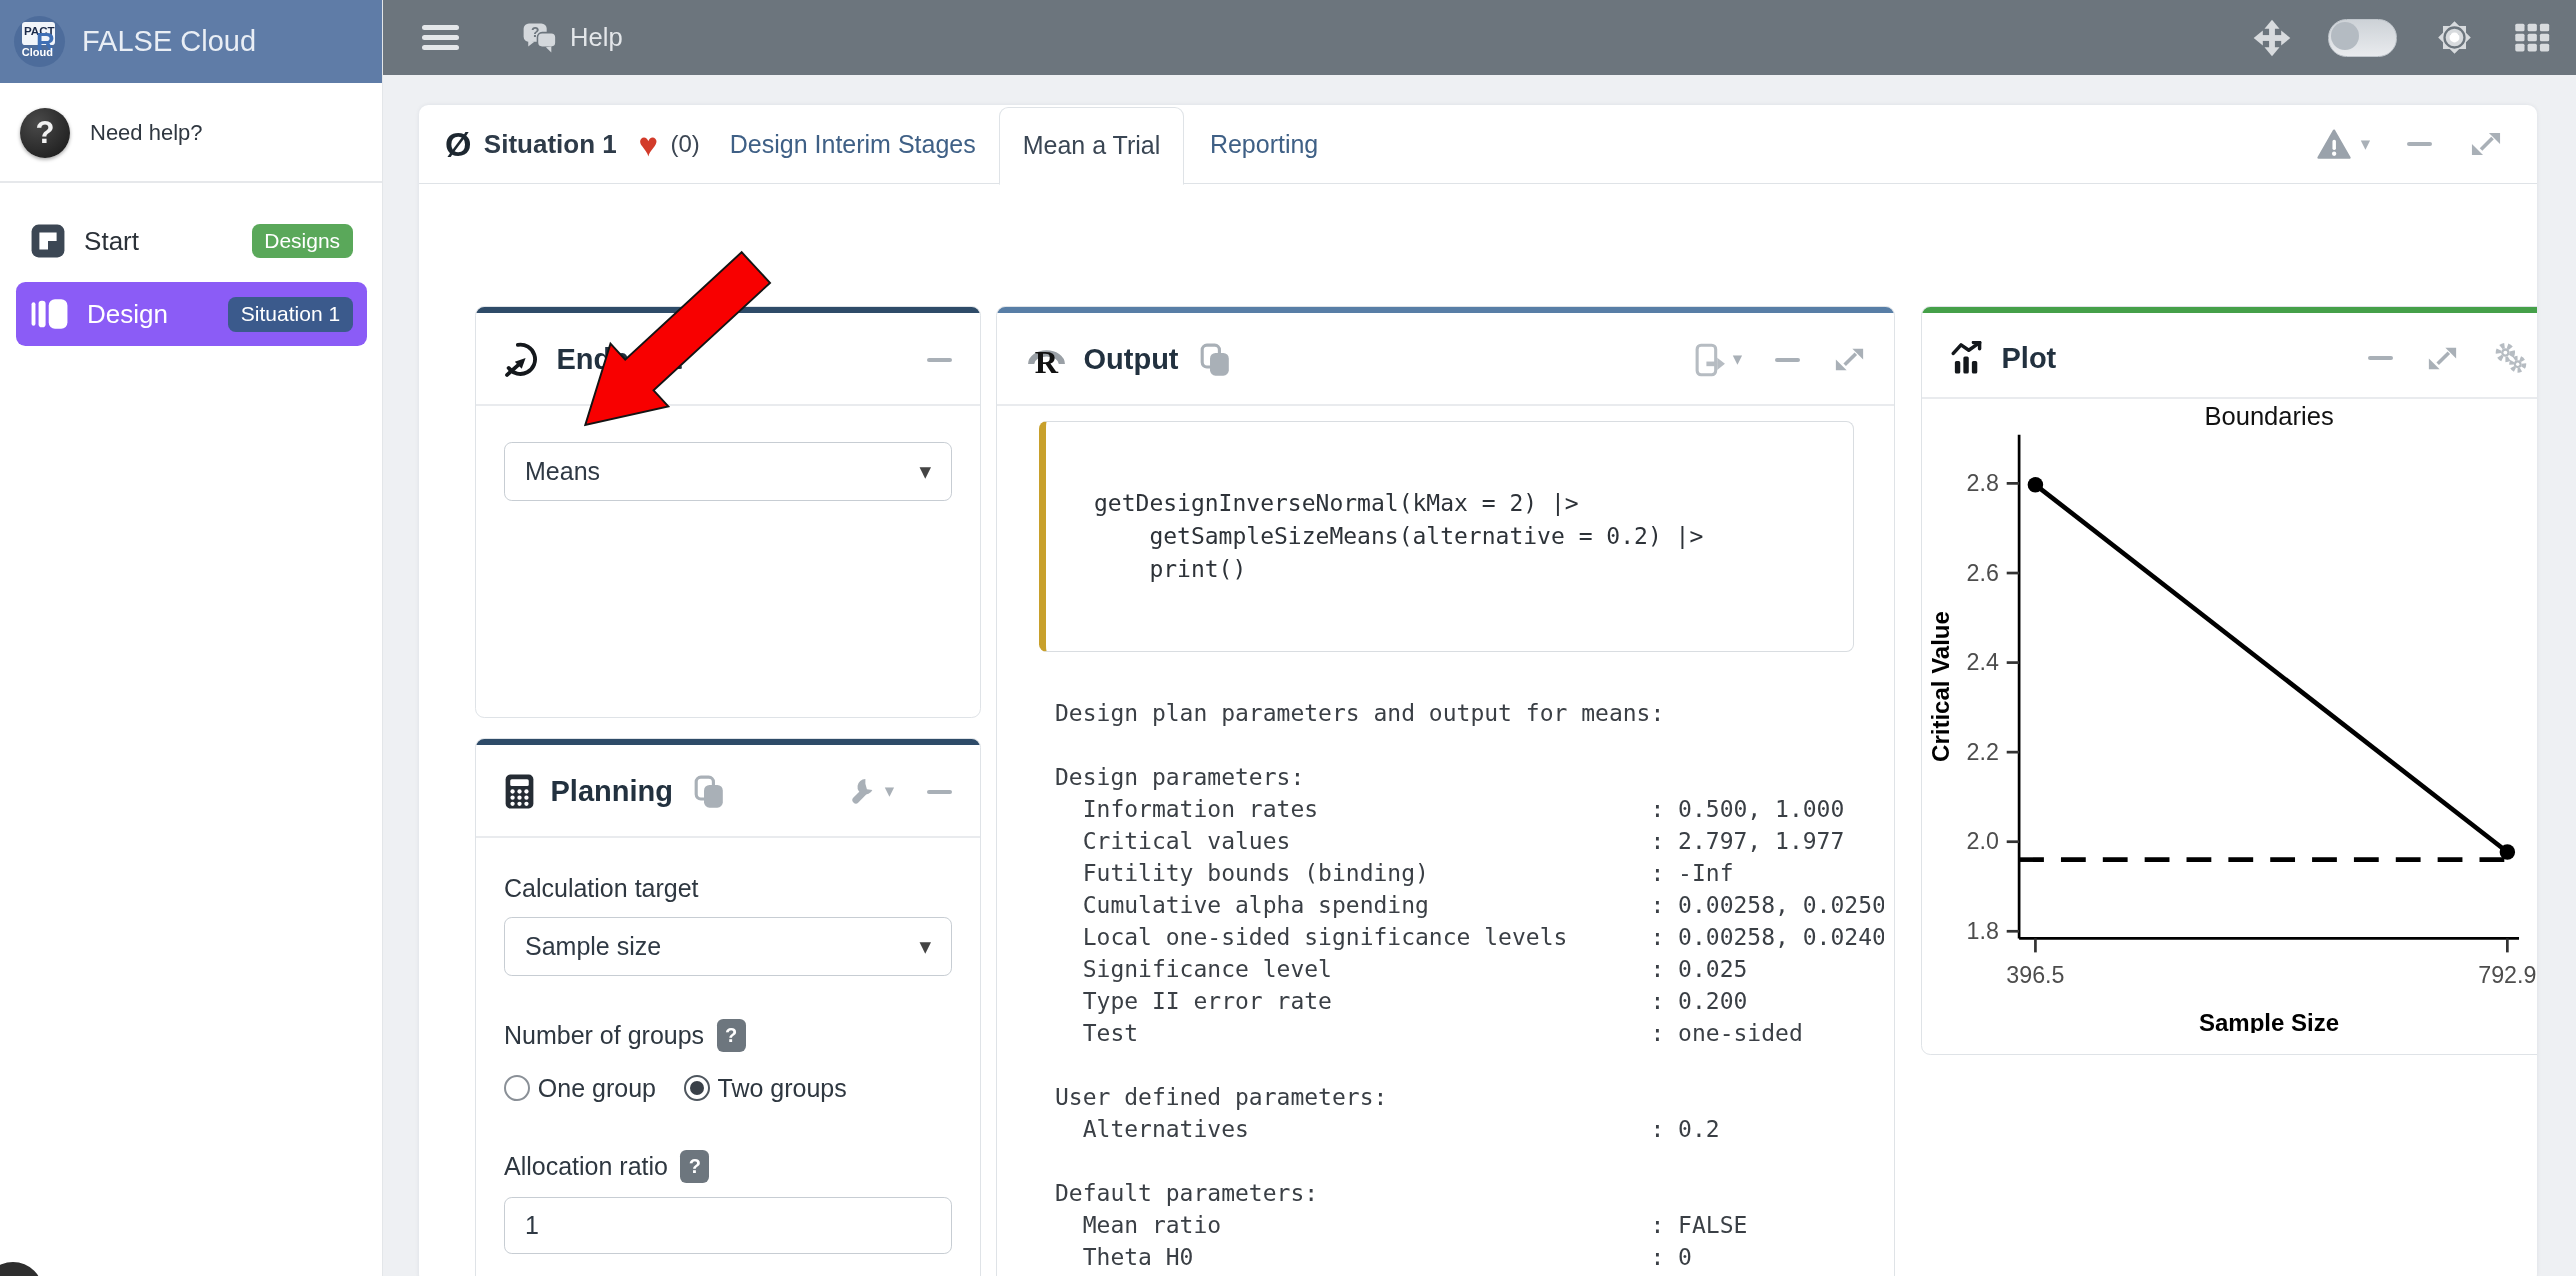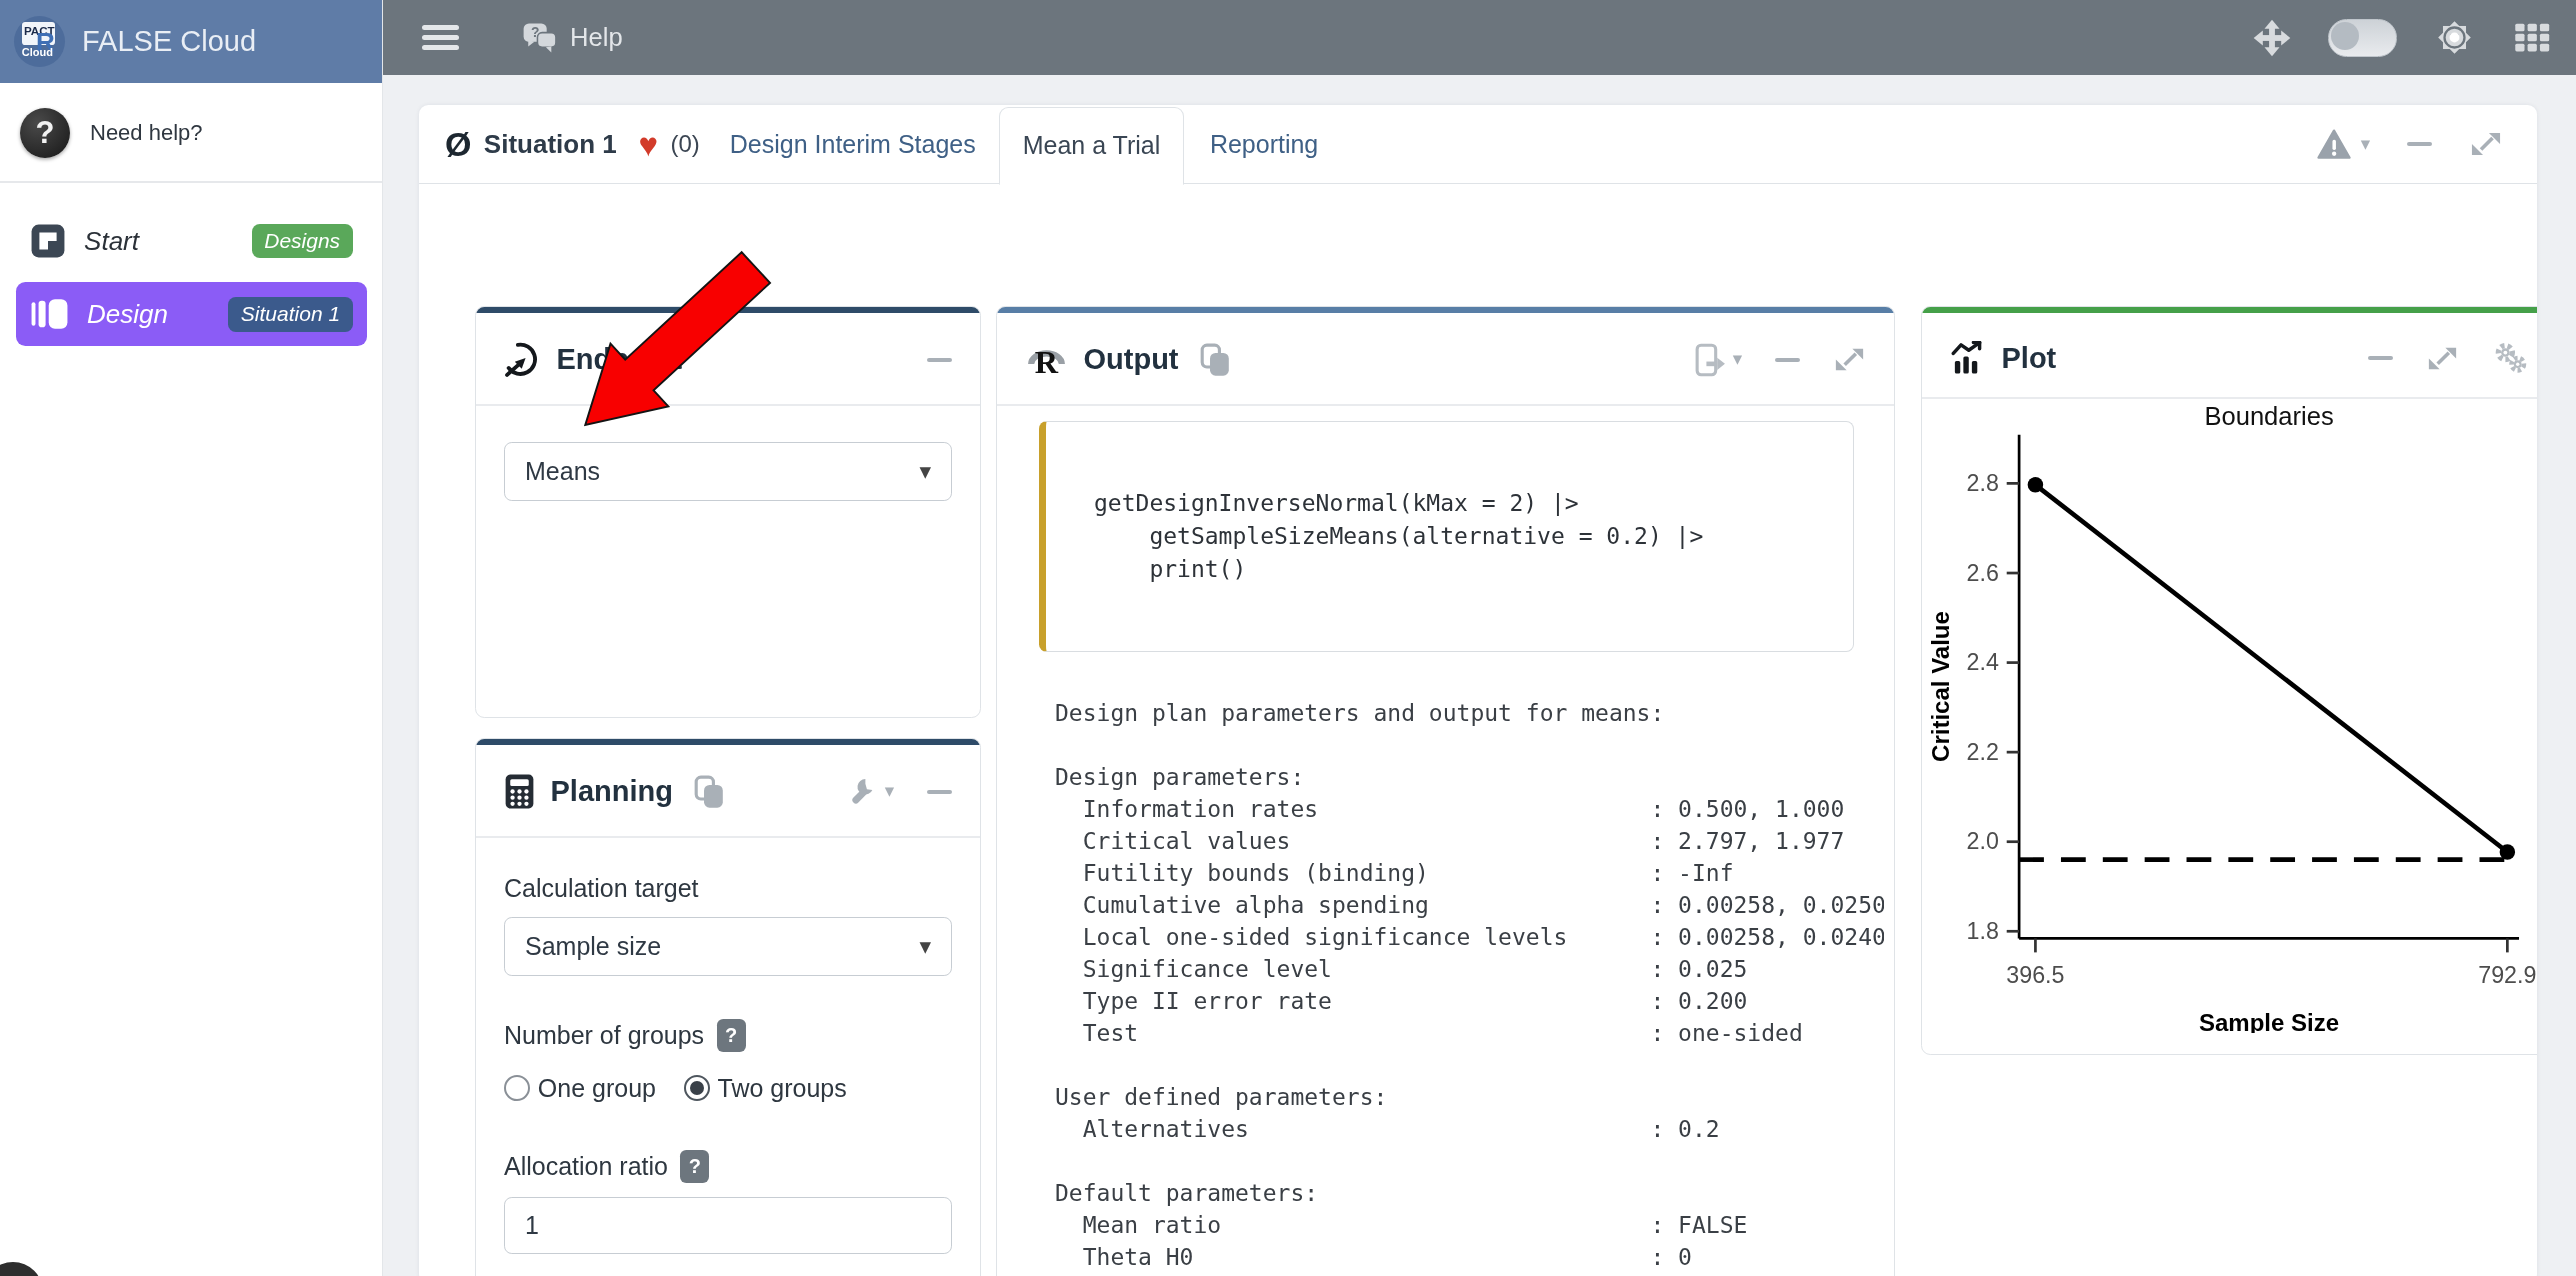--- a/index.html
+++ b/index.html
@@ -30,21 +30,21 @@
   .brand-logo .pact{position:absolute;left:10px;top:7.8px;font-size:11.6px;font-weight:bold;color:#1c2b4a;}
   .brand-logo .rr{position:absolute;left:22px;top:11px;font-size:26px;font-weight:bold;color:#3f6fb5;}
   .brand-logo .cloud{position:absolute;left:7.8px;top:29.5px;font-size:11px;font-weight:bold;color:#ffffff;}
   .brand-title{color:#e9eef5;font-size:29px;}
   .needhelp{display:flex;align-items:center;gap:20px;padding:25px 0 23px 20px;cursor:pointer;}
   .needhelp .qcircle{width:50px;height:50px;border-radius:50%;color:#f2f2f2;
     background:radial-gradient(circle at 35% 30%,#4a4a4a,#161616);display:flex;align-items:center;justify-content:center;
     font-size:31px;font-weight:bold;box-shadow:0 1.6px 3.9px rgba(0,0,0,.35);}
   .needhelp .txt{font-size:22px;color:#2f3740;}
   .side-divider{height:1.6px;background:#e6e8eb;margin:0 0 29.5px 0;}
-  .nav-item{display:flex;align-items:center;gap:18.6px;margin:0 15.5px;padding:11px 14px;border-radius:9.3px;cursor:pointer;font-style:italic;}
+  .nav-item{display:flex;align-items:center;gap:18.6px;margin:0 15.5px;padding:11px 14px;border-radius:9.3px;cursor:pointer;}
   .nav-item .grow{flex:1;}
   .nav-item .label{font-size:26px;color:#2b3138;}
   .nav-item.active{background:#8b5cf6;margin-top:12.4px;padding-top:14px;padding-bottom:14px;}
   .nav-item.active .label{color:#ffffff;}
   .badge{font-size:21px;color:#fff;padding:5.4px 12.4px;border-radius:7.8px;white-space:nowrap;}
   .fab-arc{position:absolute;left:-17px;top:1262px;width:60px;height:60px;border-radius:50%;background:#2e2e2e;}
   
   .scrollstrip{position:absolute;left:385px;top:78px;width:26px;height:1199px;background:#e4e7ea;border-radius:3.1px;}
   .scrollstrip .thumb{position:absolute;left:2.3px;top:3.1px;width:22px;height:1191px;background:#f7f8fa;border-radius:11px;border:0.8px solid #dcdfe3;}
   

